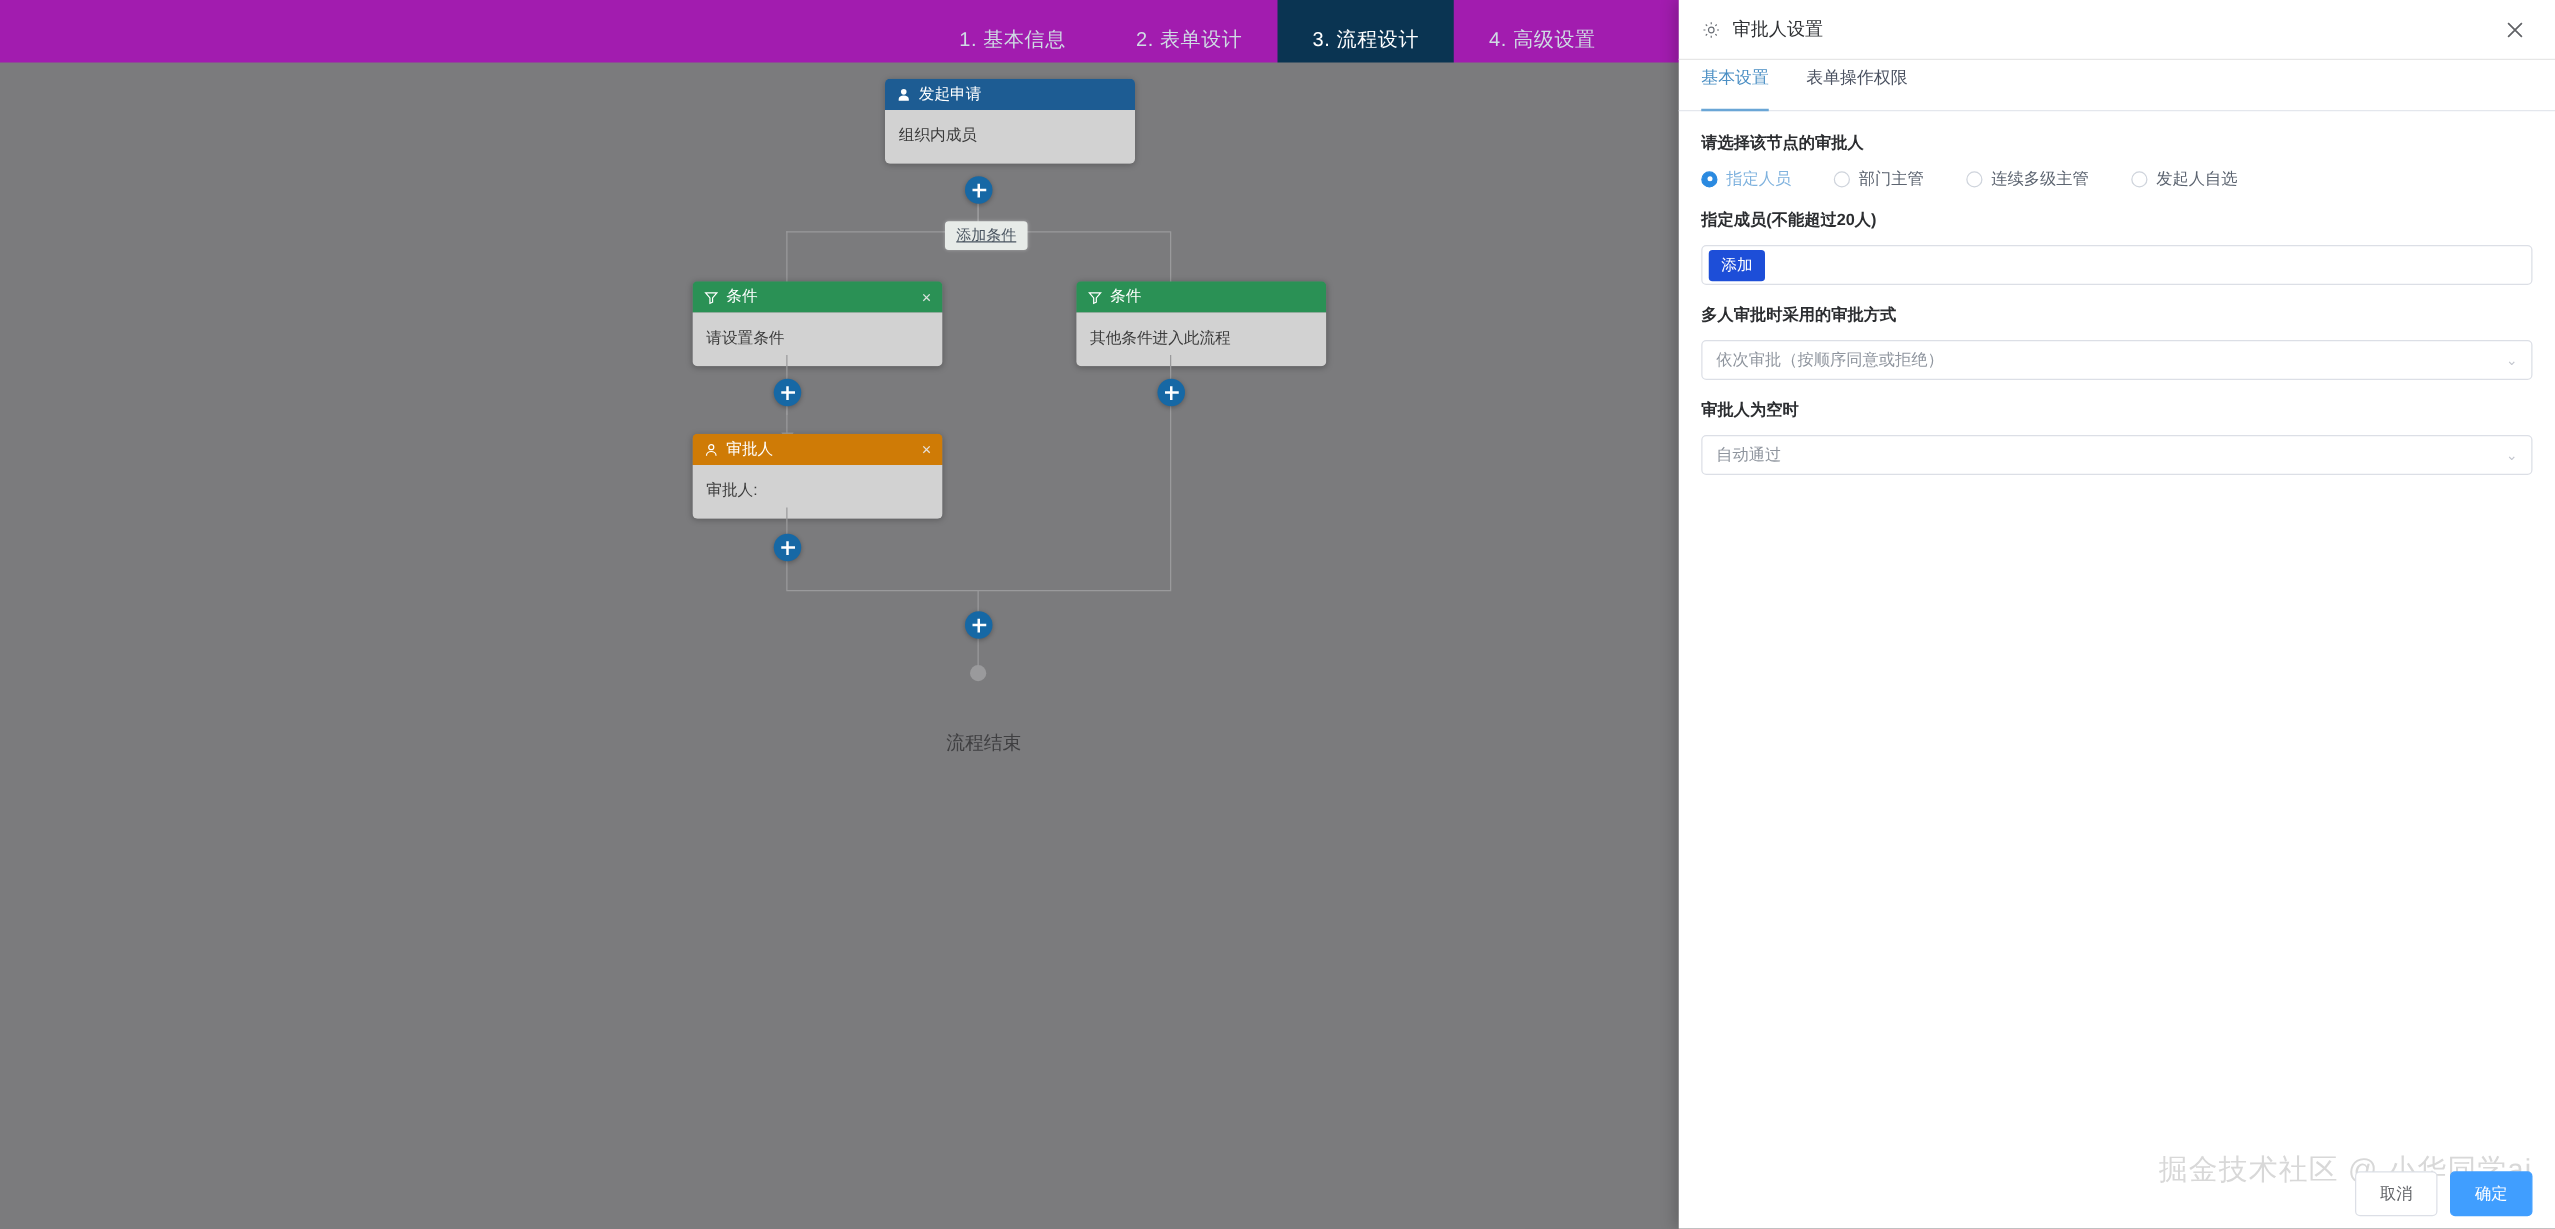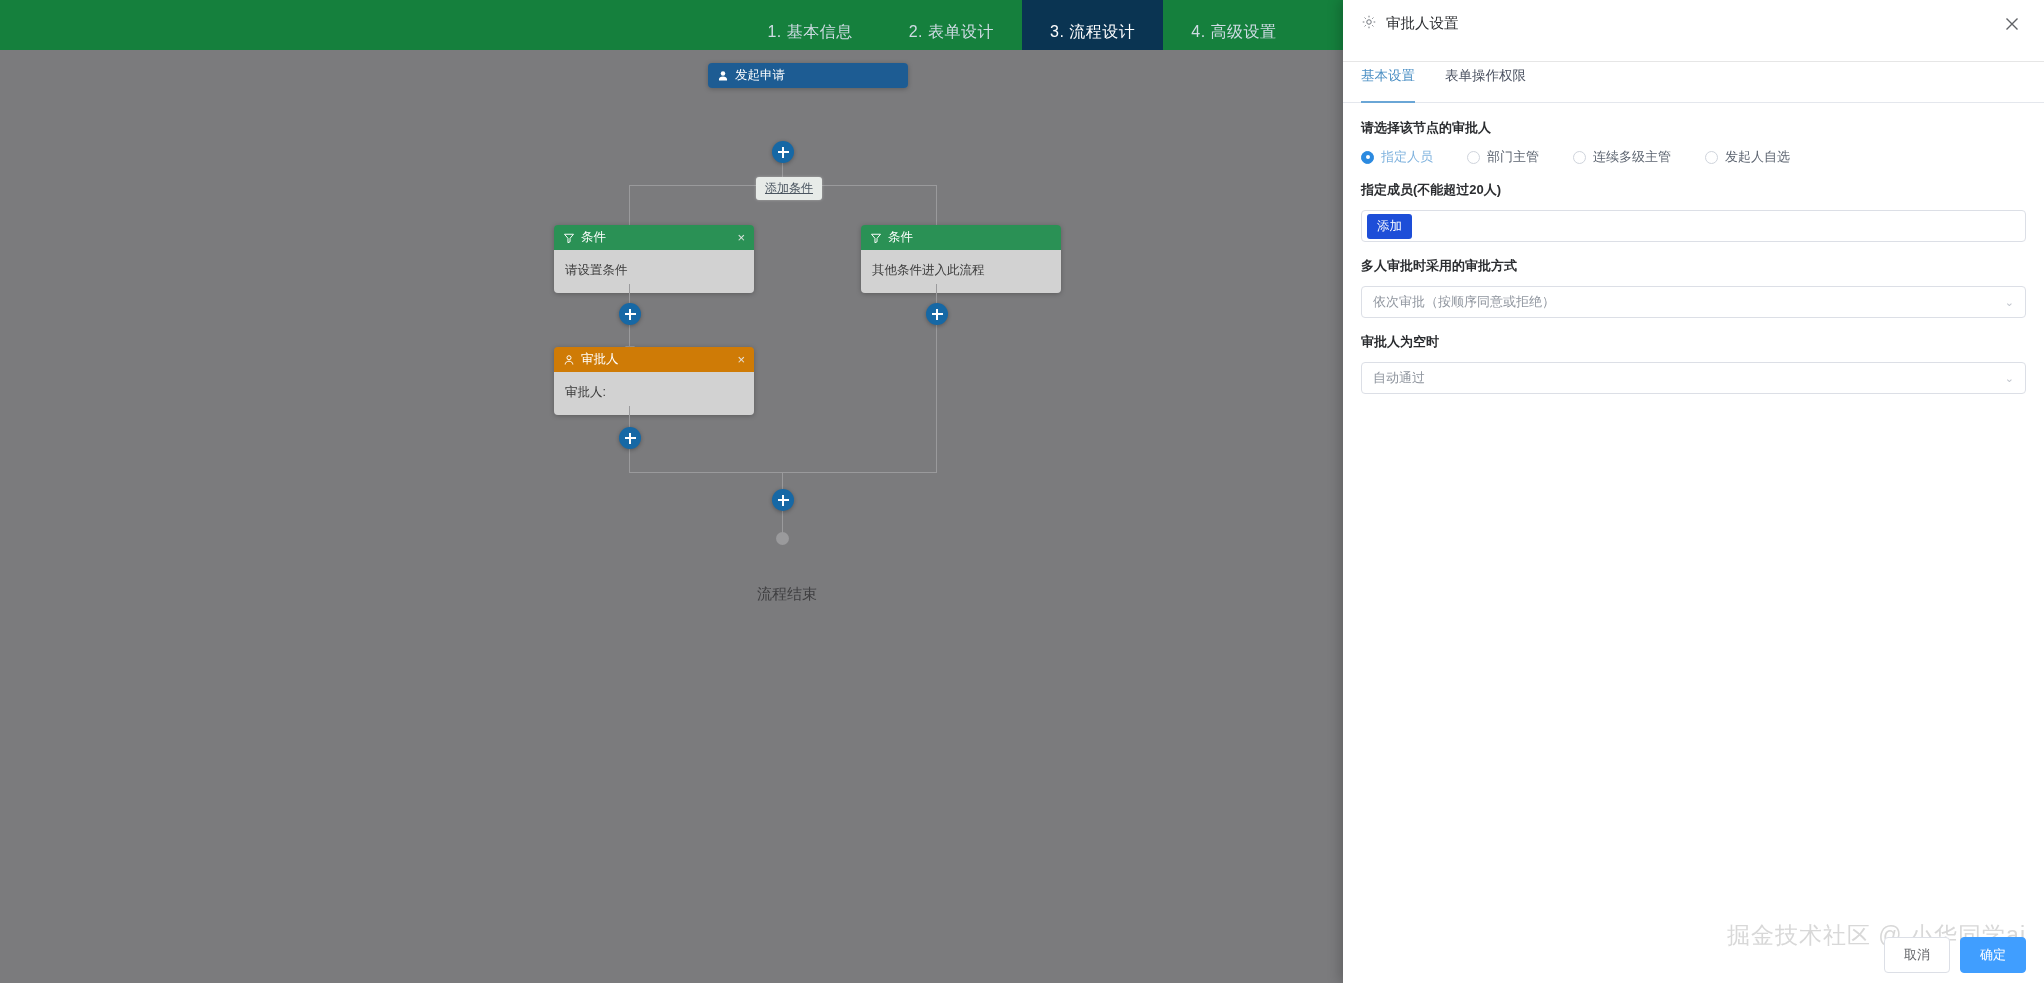--- a/index.html
+++ b/index.html
@@ -8,21 +8,21 @@
     font-family: "Liberation Sans", "DejaVu Sans", sans-serif;
     overflow: hidden;
     background: #7b7b7d;
   }
   #app { position: relative; width: 2044px; height: 983px; }
 
   
   .topbar {
     position: absolute; top: 0; left: 0;
     width: 2044px; height: 64px;
-    background: #15803d;
+    background: #a21caf;
     display: flex; align-items: stretch; justify-content: center;
   }
   .topbar-tabs { display: flex; align-items: stretch; }
   .tab {
     padding: 0 28px;
     display: flex; align-items: center;
     font-size: 16px; color: #cfdbe4;
     letter-spacing: .5px; cursor: pointer;
     white-space: nowrap;
   }
@@ -117,24 +117,23 @@
   
   .drawer {
     position: absolute; top: 0; right: 0;
     width: 701px; height: 983px;
     background: #ffffff;
     display: flex; flex-direction: column;
     box-shadow: -3px 0 12px rgba(0,0,0,.22);
   }
   .drawer-head {
     height: 48px; flex: none;
-    display: flex; 
+    display: flex; align-items: center;
     padding: 0 22px 0 18px;
     border-bottom: 1px solid #e6e6e6;
-    margin-top: 14px;
   }
   .drawer-head .gear { width: 16px; height: 16px; margin-right: 9px; flex: none; }
   .drawer-title { flex: 1; font-size: 14.5px; color: #2e3033; }
   .drawer-close {
     width: 20px; height: 20px; cursor: pointer;
     display: flex; align-items: center; justify-content: center;
   }
 
   .drawer-tabs {
     flex: none; height: 41px;
@@ -237,20 +236,21 @@
       <div class="node start" style="left:708px; top:13px;">
         <div class="node-head">
           <span class="ico">
             <svg viewBox="0 0 16 16" fill="#ffffff">
                 <circle cx="8" cy="4.6" r="3"></circle>
                 <path d="M8 8.6c-3 0-5.4 1.7-5.4 3.6V14h10.8v-1.8c0-1.9-2.4-3.6-5.4-3.6z"></path>
               </svg>
           </span>
           <span class="title">发起申请</span>
         </div>
+        <div class="node-body">组织内成员</div>
       </div>
 
       <div class="vline" style="left:782px; top:94px; height:48px;"></div>
       <div class="plus" style="left:772px; top:91px;"></div>
 
       <div class="vline" style="left:782px; top:113px; height:22px;"></div>
 
       <div class="hline" style="left:629px; top:135px; width:307px;"></div>
       <div class="add-cond" style="left:756px; top:127px;">添加条件</div>
 

